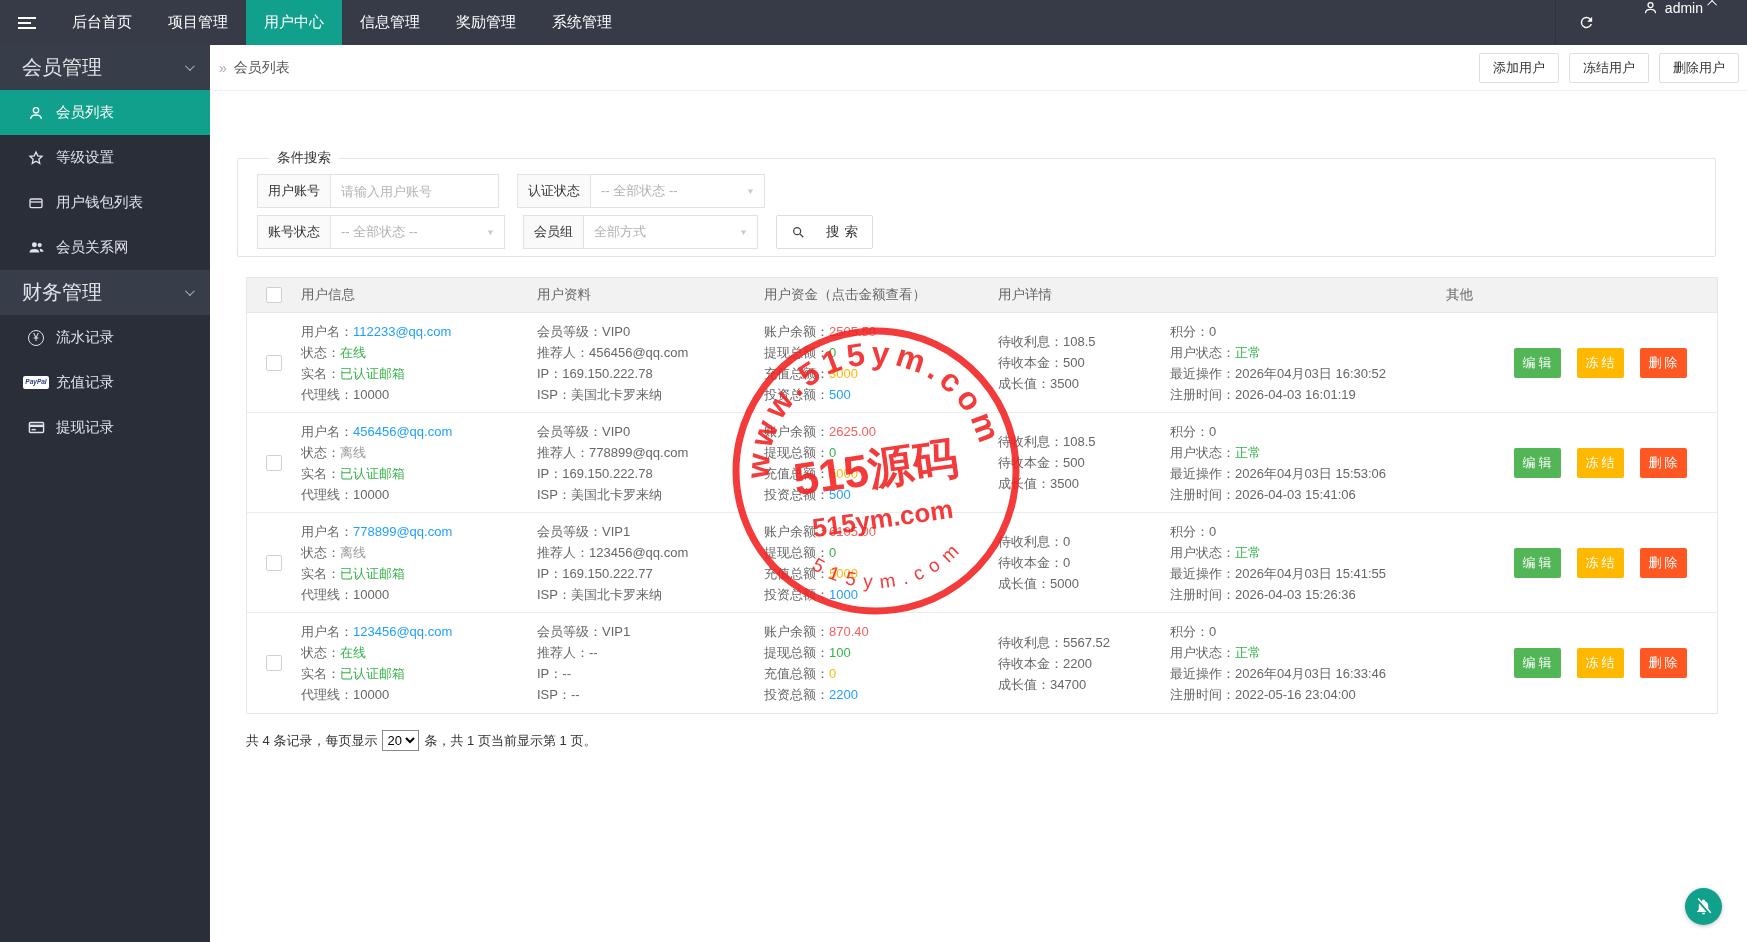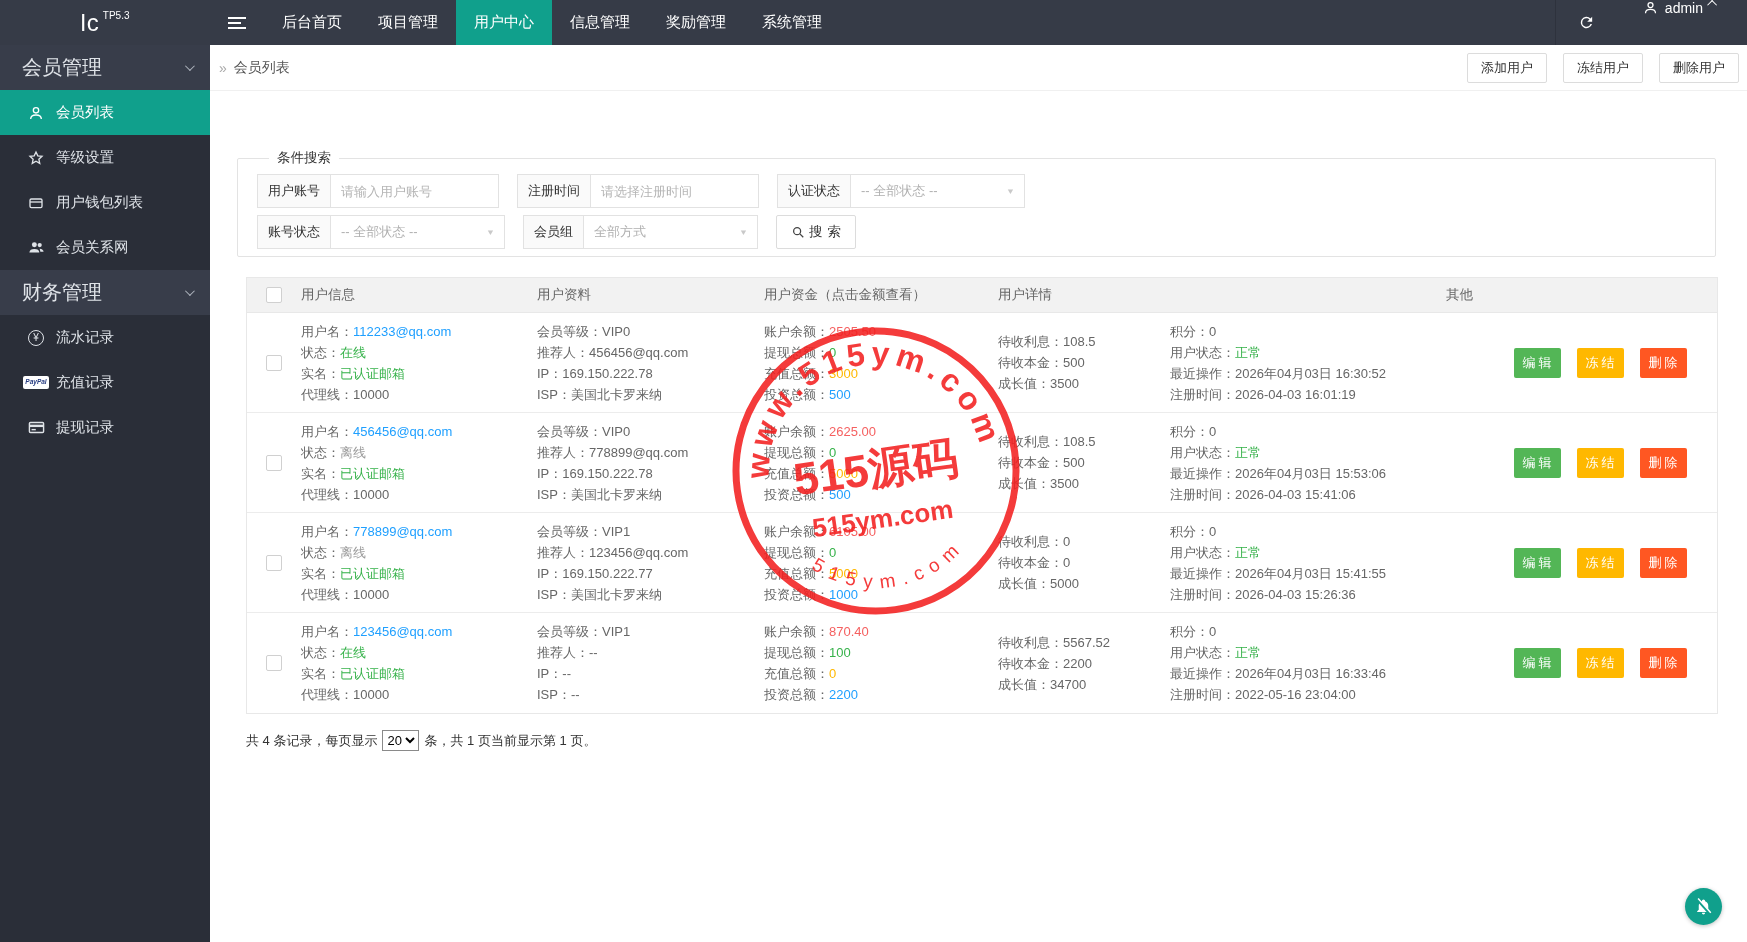--- a/index.html
+++ b/index.html
@@ -30,35 +30,35 @@
   .sitem.active { background:#10a08c; color:#fff; }
   .icn { width:18px; height:18px; display:flex; align-items:center; justify-content:center; flex:none; }
   .yen { width:16px; height:16px; border:1.3px solid #dfe3e8; border-radius:50%; color:#dfe3e8; font-size:10px; line-height:13px; text-align:center; }
   .pp { background:#fff; color:#253b80; border-radius:2px; font-size:6.5px; font-style:italic; font-weight:bold; padding:3px 2px; line-height:1; }
 
   
   .content { position:absolute; left:210px; top:45px; width:1537px; height:897px; background:#fff; }
   .toolbar { height:46px; border-bottom:1px solid #f0f0f0; display:flex; align-items:center; padding:0 8px 0 9px; }
   .crumb { font-size:14px; color:#555; display:flex; align-items:center; gap:7px; }
   .crumb .dchev { color:#a9a9a9; font-size:14px; }
-  .tb-buttons { margin-left:auto; display:flex; gap:16px; }
+  .tb-buttons { margin-left:auto; display:flex; gap:10px; }
   .tb-btn { height:30px; padding:0 13px; background:#fff; border:1px solid #dcdcdc; border-radius:2px; font-size:13px; color:#333; cursor:pointer; font-family:inherit; }
 
   
   fieldset.search-box { margin:58px 31px 0 27px; border:1px solid #e3e3e3; border-radius:2px; padding:7px 18px 7px 19px; }
   fieldset.search-box legend { font-size:13.5px; color:#333; padding:0 8px; margin-left:12px; }
   .srow { display:flex; align-items:center; }
   .srow + .srow { margin-top:7px; }
   .fgroup { display:flex; height:34px; margin-right:18px; }
   .flabel { display:flex; align-items:center; padding:0 10px; background:#fafafa; border:1px solid #e2e2e2; font-size:13px; color:#333; white-space:nowrap; }
   .finput { width:168px; height:34px; border:1px solid #e2e2e2; border-left:none; padding:0 10px; font-size:13px; color:#555; outline:none; font-family:inherit; }
   .finput::placeholder { color:#b5b5b5; }
   .fsel { width:174px; border:1px solid #e2e2e2; border-left:none; display:flex; align-items:center; padding:0 9px 0 10px; font-size:13px; color:#b0b0b0; background:#fff; cursor:pointer; }
   .fsel .caret { margin-left:auto; color:#c9c9c9; font-size:9px; transform:scaleY(.9); }
-  .search-btn { height:34px; padding:15px 14px; border:1px solid #dcdcdc; border-radius:2px; background:#fff; font-size:13.5px; color:#333; display:flex; align-items:center; gap:4px; cursor:pointer; font-family:inherit;text-align:right; }
+  .search-btn { height:34px; padding:15px 14px; border:1px solid #dcdcdc; border-radius:2px; background:#fff; font-size:13.5px; color:#333; display:flex; align-items:center; gap:21px; cursor:pointer; font-family:inherit;text-align:right; }
   .search-btn .stxt { letter-spacing:5px; margin-right:-5px; }
 
   
   .table { margin:20px 29px 0 36px; border:1px solid #e8e8e8; }
   .thead { display:flex; align-items:center; background:#f2f2f2; border-bottom:1px solid #e8e8e8; height:35px; font-size:13.5px; color:#666; }
   .trow { display:flex; border-bottom:1px solid #ececec; height:100px; }
   .trow:last-child { border-bottom:none; }
   .cell { display:flex; flex-direction:column; justify-content:center; }
   .c-check { width:54px; display:flex; flex-direction:row; align-items:center; justify-content:center; }
   .c1 { width:236px; } .c2 { width:227px; } .c3 { width:234px; } .c4 { width:172px; } .c5 { width:303px;text-align:right; }
@@ -88,24 +88,20 @@
 
   
   .float-btn { position:absolute; right:25px; bottom:17px; width:37px; height:37px; border-radius:50%; background:#10a08c; display:flex; align-items:center; justify-content:center; z-index:10; cursor:pointer; box-shadow:0 1px 4px rgba(0,0,0,.25); }
 </style>
 </head>
 <body>
 
 <div class="screen">
 
   <div class="topnav">
-    <div class="logo">
-      <span class="lg">lc</span>
-        <sup>TP5.3</sup>
-    </div>
     <div class="hamb">
       <i></i>
         <i class="mid"></i>
         <i></i>
     </div>
     <div class="nav-item">后台首页</div>
     <div class="nav-item">项目管理</div>
     <div class="nav-item active">用户中心</div>
     <div class="nav-item">信息管理</div>
     <div class="nav-item">奖励管理</div>
@@ -210,24 +206,20 @@
         <button class="tb-btn">删除用户</button>
       </div>
     </div>
 
     <fieldset class="search-box">
       <legend>条件搜索</legend>
       <div class="srow">
         <div class="fgroup">
           <span class="flabel">用户账号</span>
           <input class="finput" type="text" placeholder="请输入用户账号" style="">
-        </div>
-        <div class="fgroup">
-          <span class="flabel">注册时间</span>
-          <input class="finput" type="text" placeholder="请选择注册时间" style="">
         </div>
         <div class="fgroup">
           <span class="flabel">认证状态</span>
           <div class="fsel">
             <span>-- 全部状态 --</span>
             <span class="caret">▼</span>
           </div>
         </div>
       </div>
       <div class="srow">

